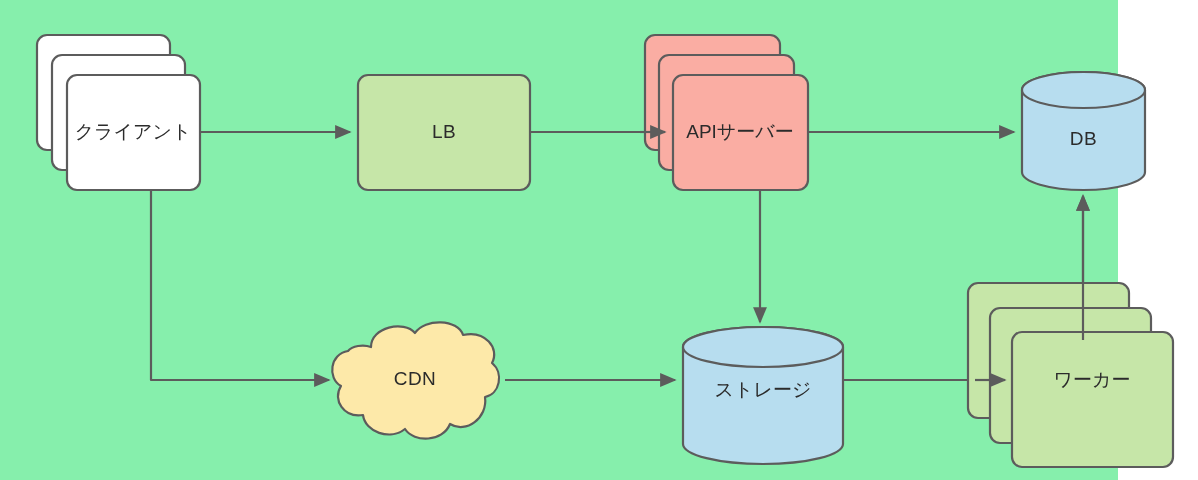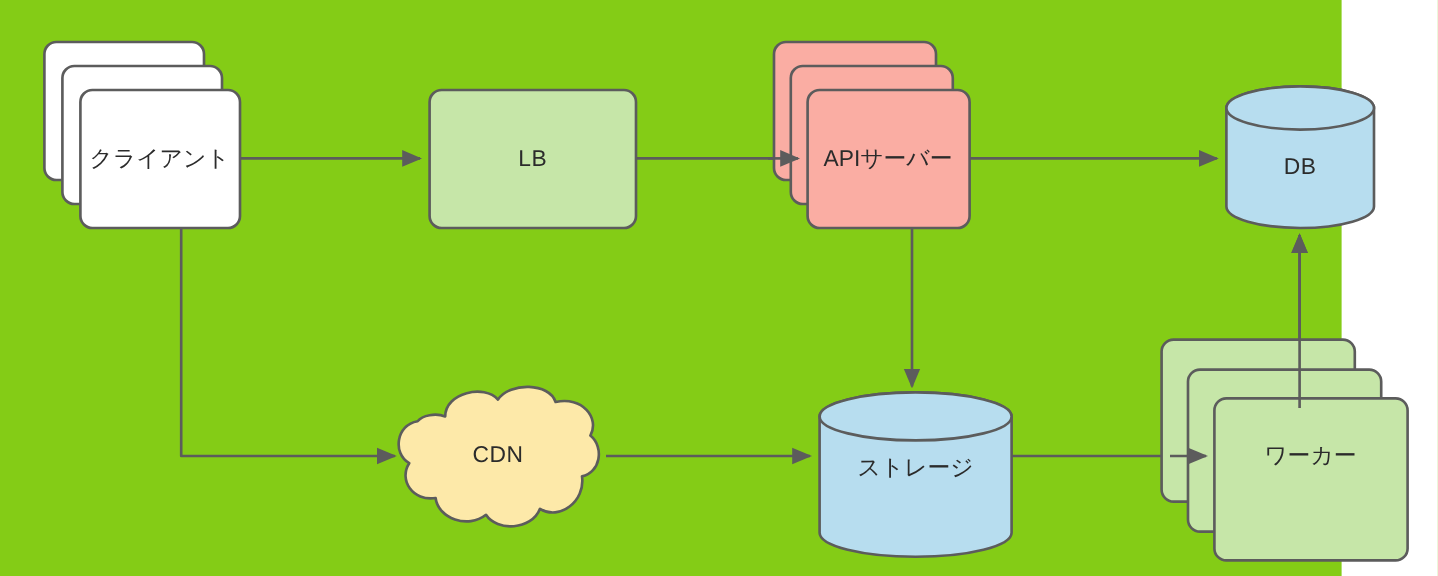--- a/index.html
+++ b/index.html
@@ -10,21 +10,21 @@
   body {
     width: 1198px;
     height: 480px;
     font-family: "Liberation Sans", sans-serif;
     overflow: hidden;
   }
   #diagram-root {
     position: relative;
     width: 1118px;
     height: 480px;
-    background: #84cc16;
+    background: #86efac;
   }
   svg#diagram-svg {
     display: block;
     width: 1198px;
     height: 480px;
   }
   .node-shape {
     stroke: #5c5c5c;
     stroke-width: 2.2;
     stroke-linejoin: round;

